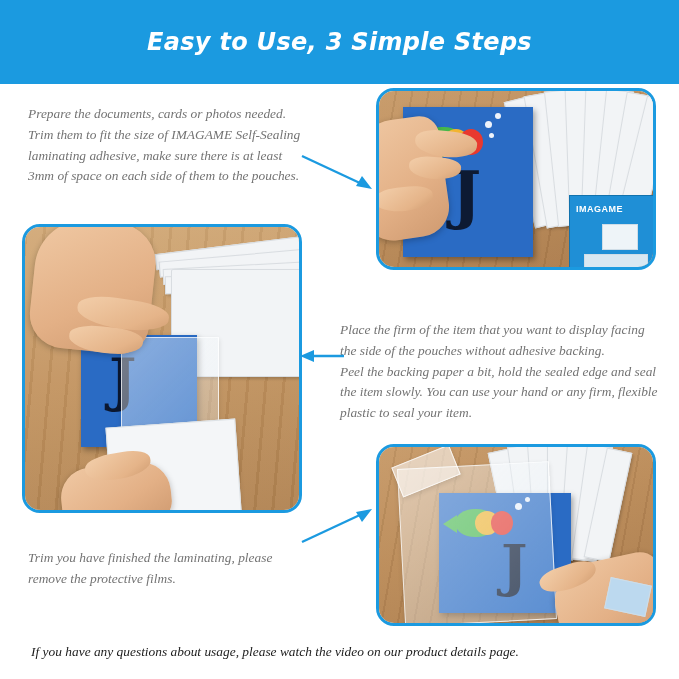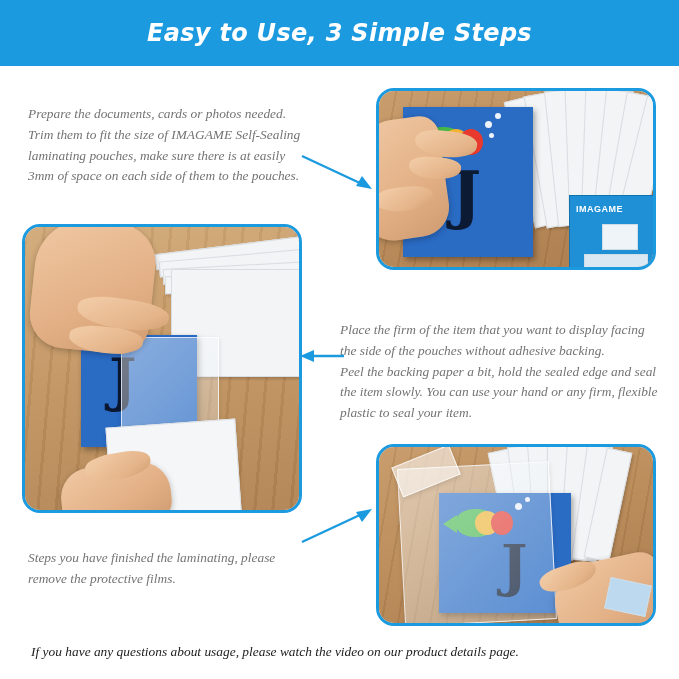--- a/index.html
+++ b/index.html
@@ -19,21 +19,21 @@
     height: 679px;
     background: #ffffff;
     box-sizing: border-box;
   }
   
   .header {
     position: absolute;
     left: 0;
     top: 0;
     width: 679px;
-    height: 66px;
+    height: 84px;
     background: #1b9ae0;
     display: flex;
     align-items: center;
     justify-content: center;
   }
   .header-title {
     color: #ffffff;
     font-size: 24px;
     font-weight: bold;
     font-style: italic;
@@ -307,34 +307,34 @@
       <div class="hand" style="left:176px; top:112px; width:110px; height:80px; border-radius:38px 20px 20px 30px; transform:rotate(-12deg);"></div>
       <div class="finger" style="left:160px; top:118px; width:58px; height:24px; transform:rotate(-18deg);"></div>
 
       <div class="product-box-white" style="left:228px; top:134px; width:40px; height:30px; transform:rotate(12deg); background:#bcd9ef;"></div>
     </div>
   </div>
 
   <div class="txt txt-1">
     <div>Prepare the documents, cards or photos needed.</div>
     <div>Trim them to fit the size of IMAGAME Self-Sealing</div>
-    <div>laminating pouches, make sure there is at easily</div>
+    <div>laminating adhesive, make sure there is at least</div>
     <div>3mm of space on each side of them to the pouches.</div>
   </div>
 
   <div class="txt txt-2">
     <div>Place the firm of the item that you want to display facing</div>
     <div>the side of the pouches without adhesive backing.</div>
     <div>Peel the backing paper a bit, hold the sealed edge and seal</div>
     <div>the item slowly. You can use your hand or any firm, flexible</div>
     <div>plastic to seal your item.</div>
   </div>
 
   <div class="txt txt-3">
-    <div>Steps you have finished the laminating, please</div>
+    <div>Trim you have finished the laminating, please</div>
     <div>remove the protective films.</div>
   </div>
 
   <div class="footer-note">If you have any questions about usage, please watch the video on our product details page.</div>
 
   <svg class="arrow-svg" style="left:300px; top:150px;" width="86" height="44" viewBox="0 0 86 44">
     <path d="M2,6 L62,34" stroke="#1b9ae0" stroke-width="2.4" fill="none"></path>
     <polygon points="72,39 56,36 62,26" fill="#1b9ae0"></polygon>
   </svg>
 

